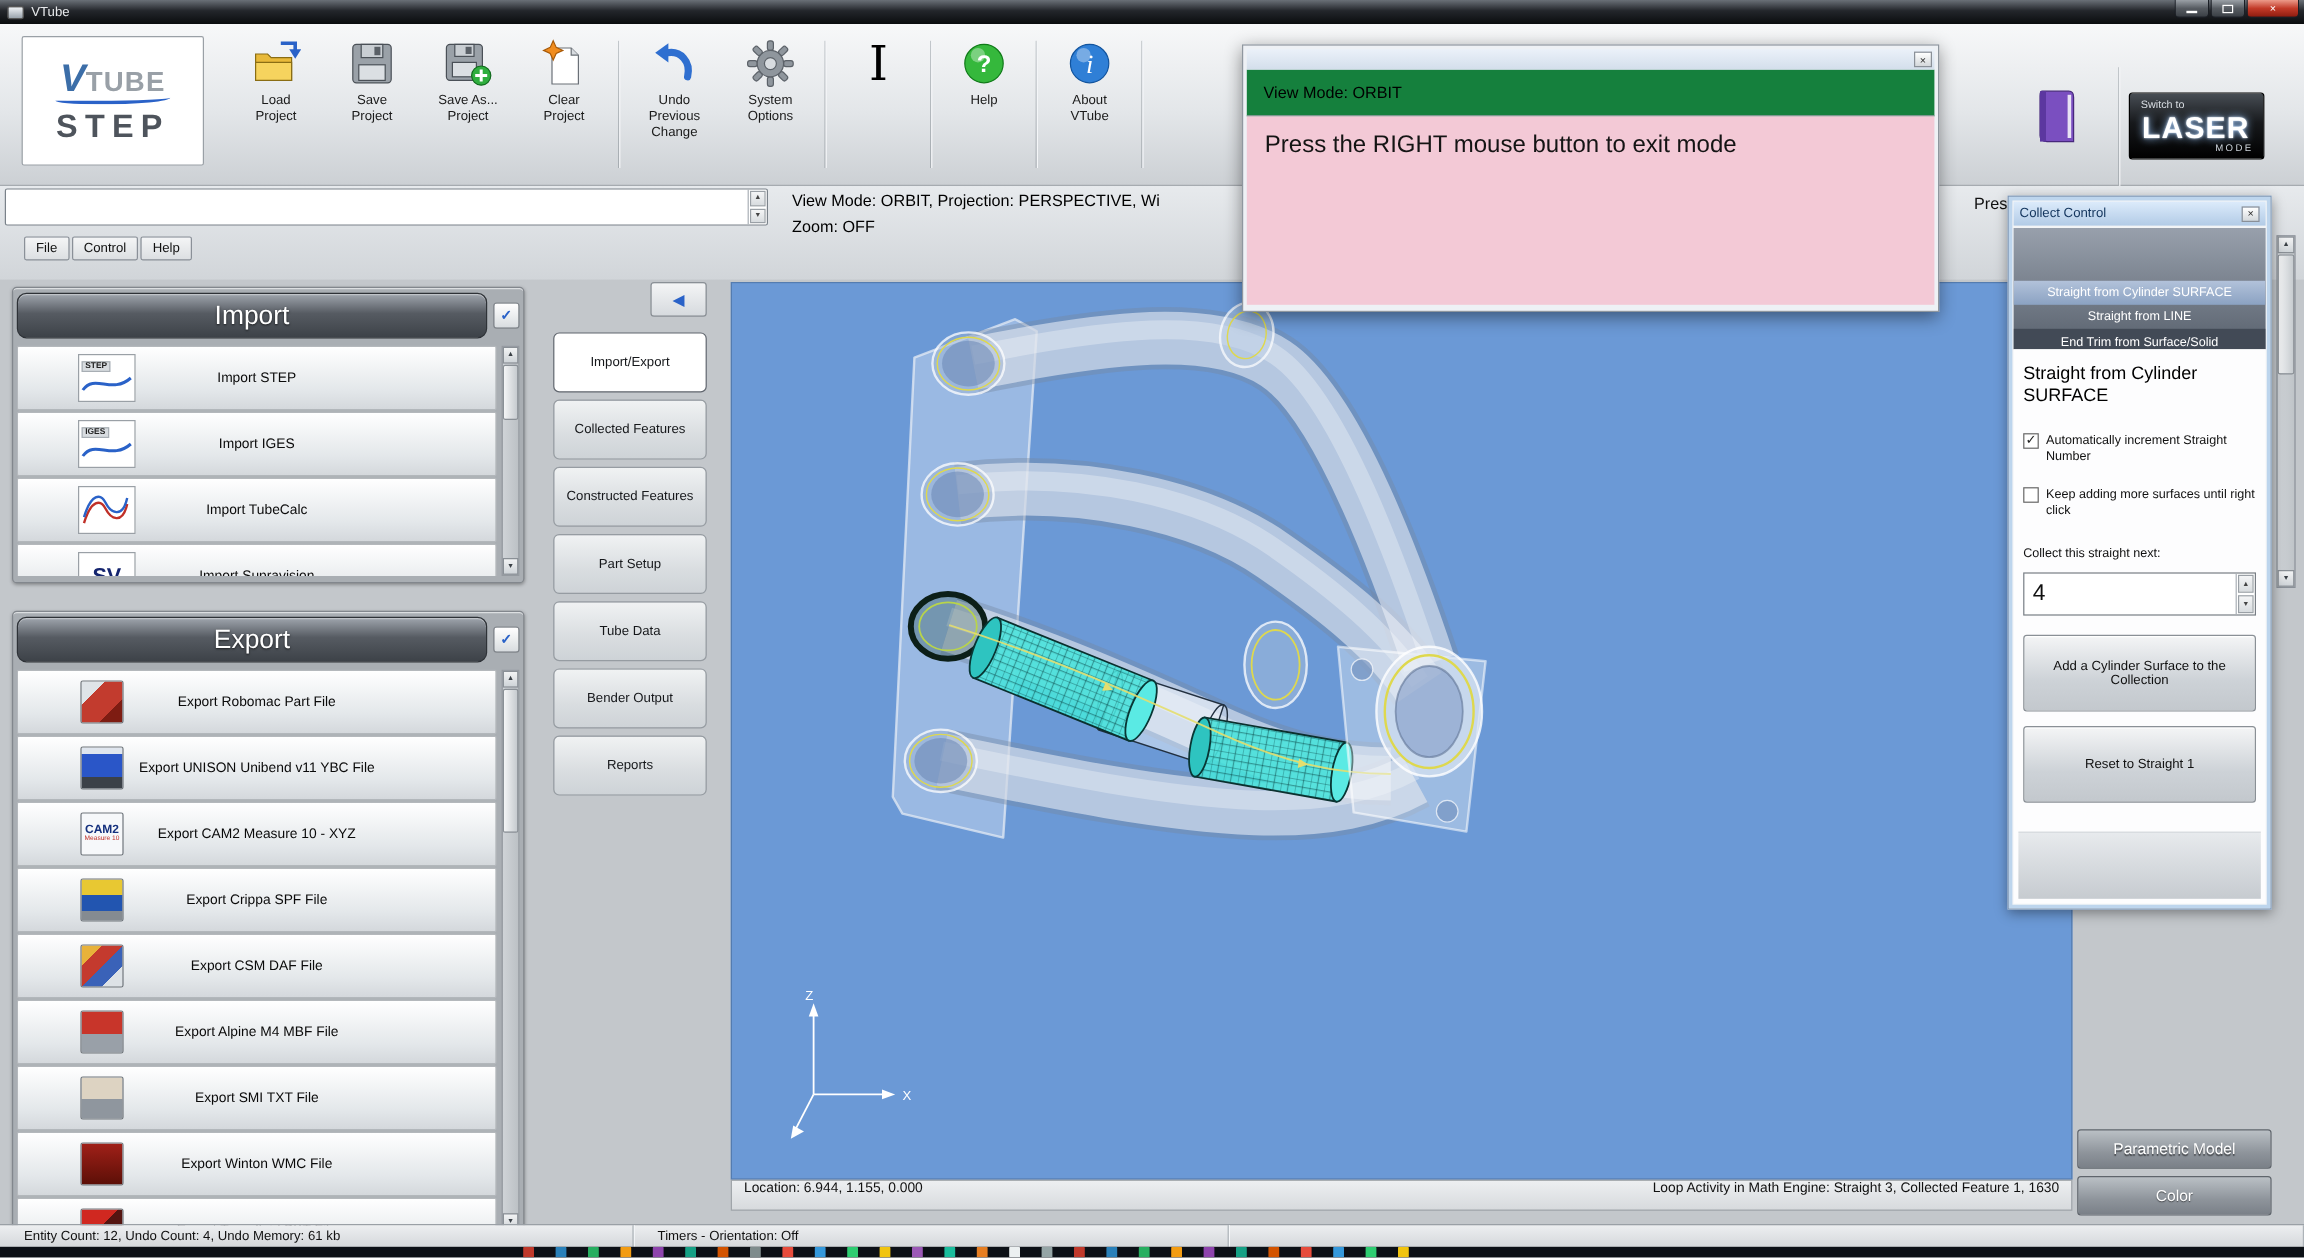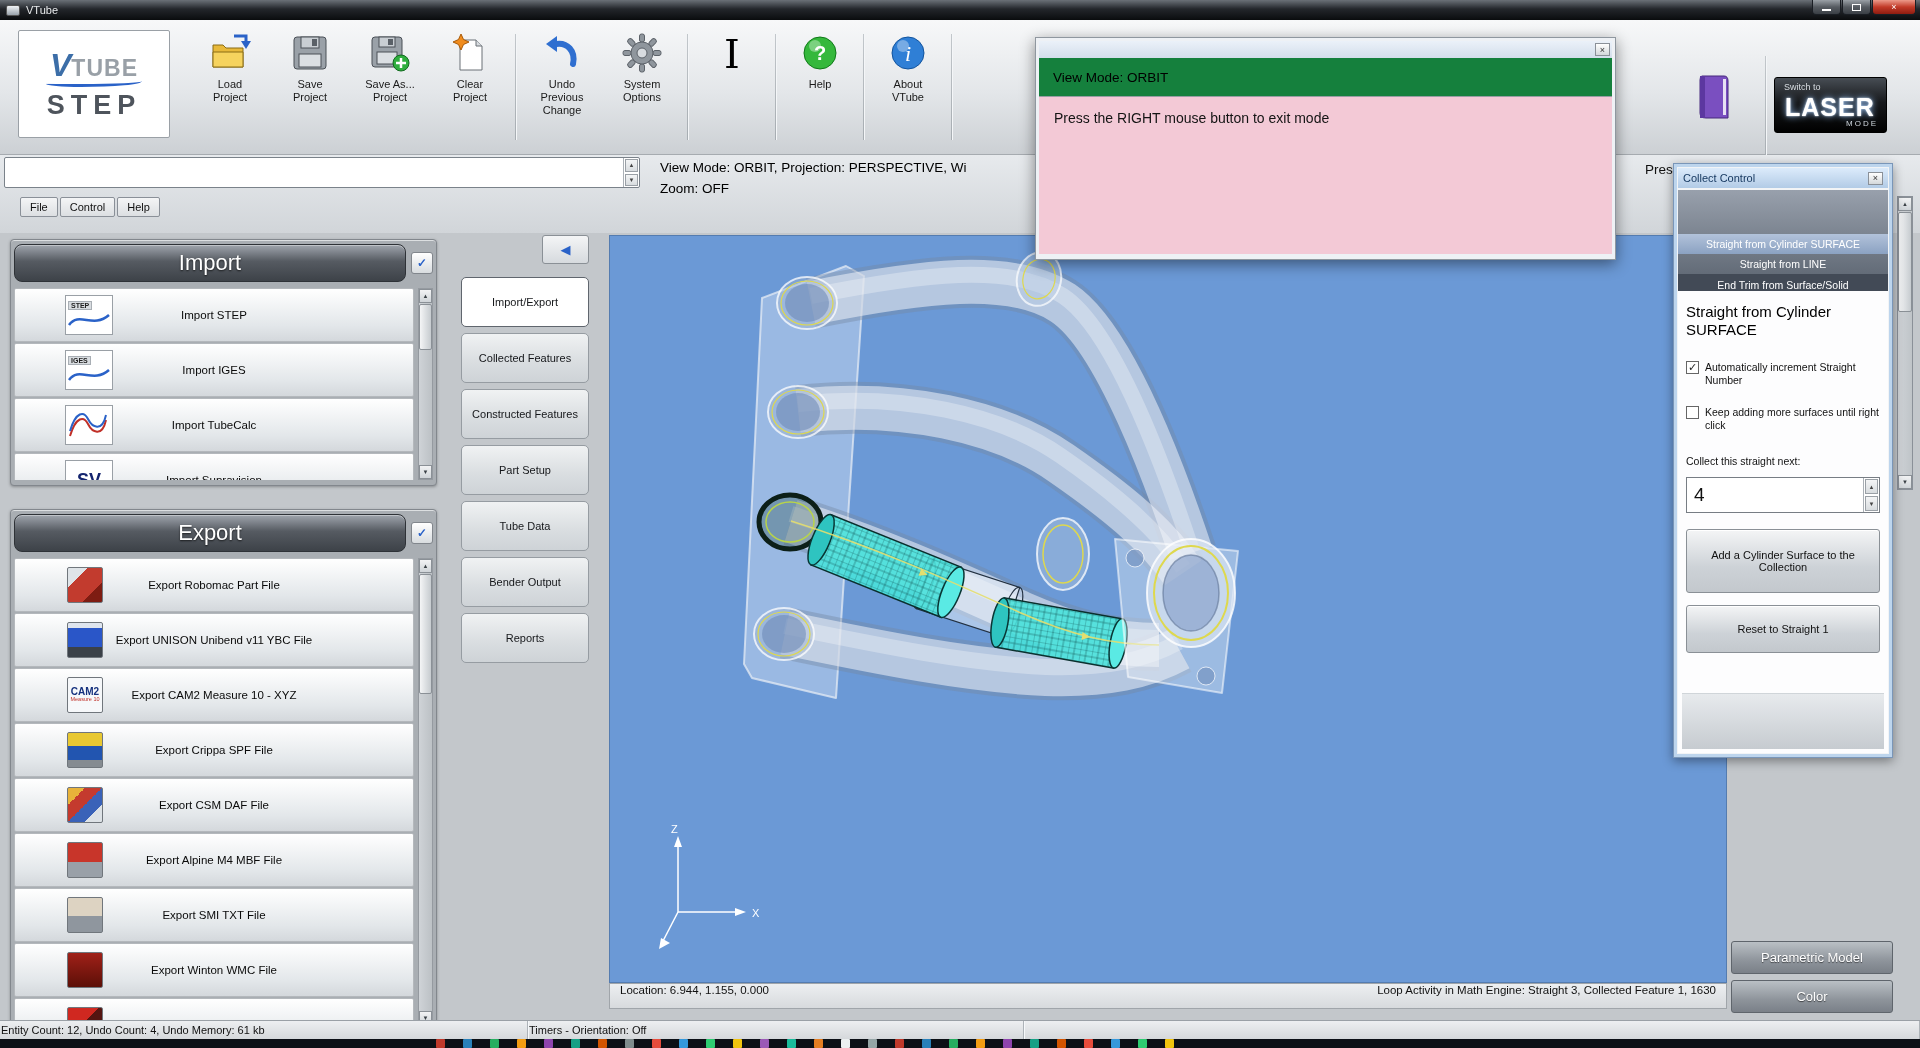--- a/index.html
+++ b/index.html
@@ -110,33 +110,33 @@
 .cbrow{display:flex;gap:6px;align-items:flex-start}
 .cb{flex:0 0 13px;width:13px;height:13px;border:1px solid #666;background:#fff;font-size:11px;line-height:11px;text-align:center;color:#222}
 .cblabel{font-size:10.5px;line-height:1.2;color:#111}
 #cb1{margin-top:22px}
 #cb2{margin-top:20px}
 #next-label{font-size:10.5px;margin-top:24px}
 #spinbox{margin-top:10px;height:36px;border:1px solid #777d84;background:#fff;display:flex}
 #spinval{flex:1;font-size:19px;display:flex;align-items:center;padding-left:7px}
 .cbtn{width:100%;background:linear-gradient(#f4f5f6,#cdd2d7 60%,#c3c8cd);border:1px solid #8a9096;border-radius:3px;font-size:11px;color:#111;display:flex;align-items:center;justify-content:center;text-align:center;padding:0 16px;box-shadow:inset 0 1px 0 #fff}
 #btn-add{height:64px;margin-top:16px}
-#btn-reset{height:48px;margin-top:12px}
+#btn-reset{height:64px;margin-top:12px}
 .collect-footer{position:absolute;left:4px;right:4px;bottom:4px;height:56px;background:linear-gradient(#e7eaed,#c6cbd0);border-top:1px solid #d0d5d9}
 
 
 #popup{position:absolute;left:1035px;top:37px;width:581px;height:223px;background:#eef1f5;border:1px solid #8f979f;box-shadow:0 4px 14px rgba(0,0,0,.45);padding:3px;z-index:50}
 #popup-top{height:17px;background:linear-gradient(#ebf1f9,#d3deeb);position:relative}
 #popup-top .mini-close{position:absolute;right:2px;top:2px}
 #popup-header{height:39px;background:#15803d;display:flex;align-items:center;padding:0 14px;font-size:13.5px;border-bottom:1px solid #979da3;color:#000}
-#popup-msg{height:157px;background:#f3c9d6;padding:13px 15px;font-size:14px;color:#141414}
+#popup-msg{height:157px;background:#f3c9d6;padding:13px 15px;font-size:20px;color:#141414}
 
 
 #statusbar{position:absolute;left:0;top:1020px;width:1920px;height:19px;background:linear-gradient(#edeff1,#d5d8db);border-top:1px solid #9aa0a6;display:flex;align-items:center;font-size:11px;color:#111}
-.seg{height:100%;display:flex;align-items:center;padding:0 1px;border-right:1px solid #adb3b8;box-shadow:1px 0 0 #f6f8fa}
+.seg{height:100%;display:flex;align-items:center;padding:0 20px;border-right:1px solid #adb3b8;box-shadow:1px 0 0 #f6f8fa}
 #seg1{width:528px}
 #seg2{width:496px}
 #seg3{flex:1}
 #taskbar{position:absolute;left:0;top:1039px;width:1920px;height:9px;background:#0c1016;display:flex;align-items:flex-start;gap:18px;padding-left:436px;overflow:hidden;z-index:70}
 .task-ic{width:9px;height:9px;border-radius:1px;flex:0 0 9px}
 </style>
 </head>
 <body>
 
 <div id="titlebar">

